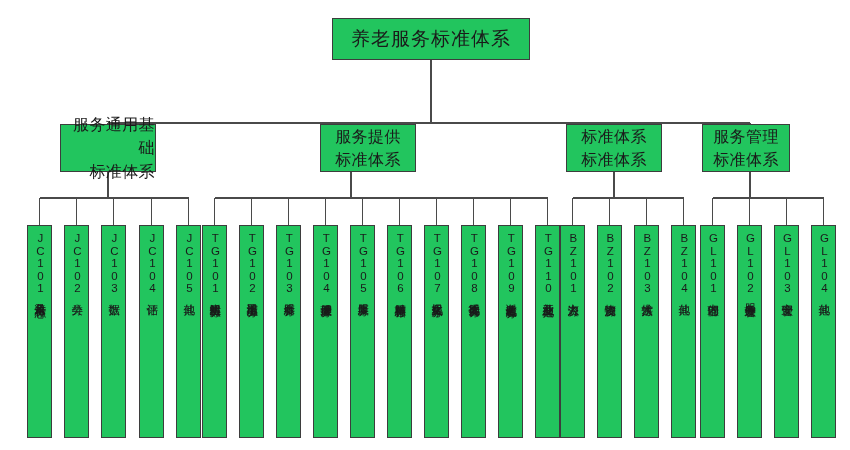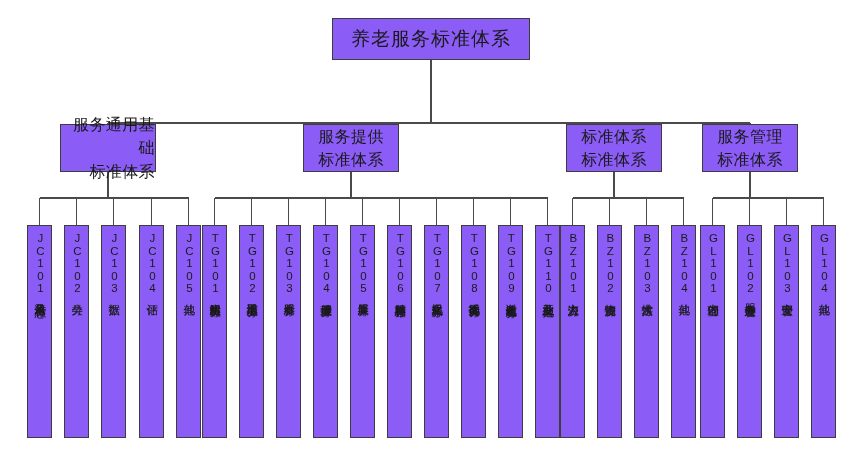--- a/index.html
+++ b/index.html
@@ -29,21 +29,21 @@
     pointer-events: none;
   }
   svg.connectors line {
     stroke: #4a4a4a;
     stroke-width: 1.6;
     shape-rendering: crispEdges;
   }
   .node {
     position: absolute;
     box-sizing: border-box;
-    background: #8b5cf6;
+    background: #22c55e;
     border: 1.6px solid #3d3d3d;
     display: flex;
     align-items: center;
     justify-content: center;
     text-align: center;
     z-index: 2;
   }
   .node.root {
     font-size: 19px;
     letter-spacing: 1px;
@@ -137,21 +137,21 @@
       </div>
       <div class="node leaf" style="left: 101px; top: 225px; width: 25px; height: 213px;">
         <span class="leaf-text">JC103数据</span>
       </div>
       <div class="node leaf" style="left: 139px; top: 225px; width: 25px; height: 213px;">
         <span class="leaf-text">JC104评估</span>
       </div>
       <div class="node leaf" style="left: 176px; top: 225px; width: 25px; height: 213px;">
         <span class="leaf-text">JC105其他</span>
       </div>
-      <div class="node cat" style="left: 303px; top: 124px; width: 96px; height: 48px;">
+      <div class="node cat" style="left: 320px; top: 124px; width: 96px; height: 48px;">
         <div>
           <span class="cat-line">服务提供</span>
           <span class="cat-line">标准体系</span>
         </div>
       </div>
       <div class="node leaf" style="left: 202px; top: 225px; width: 25px; height: 213px;">
         <span class="leaf-text">TG101生活照料服务</span>
       </div>
       <div class="node leaf" style="left: 239px; top: 225px; width: 25px; height: 213px;">
         <span class="leaf-text">TG102清洁卫生服务</span>
@@ -191,21 +191,21 @@
       </div>
       <div class="node leaf" style="left: 597px; top: 225px; width: 25px; height: 213px;">
         <span class="leaf-text">BZ102物质资源</span>
       </div>
       <div class="node leaf" style="left: 634px; top: 225px; width: 25px; height: 213px;">
         <span class="leaf-text">BZ103技术方法</span>
       </div>
       <div class="node leaf" style="left: 671px; top: 225px; width: 25px; height: 213px;">
         <span class="leaf-text">BZ104其他</span>
       </div>
-      <div class="node cat" style="left: 702px; top: 124px; width: 96px; height: 48px;">
+      <div class="node cat" style="left: 702px; top: 124px; width: 88px; height: 48px;">
         <div>
           <span class="cat-line">服务管理</span>
           <span class="cat-line">标准体系</span>
         </div>
       </div>
       <div class="node leaf" style="left: 700px; top: 225px; width: 25px; height: 213px;">
         <span class="leaf-text">GL101内部管理</span>
       </div>
       <div class="node leaf" style="left: 737px; top: 225px; width: 25px; height: 213px;">
         <span class="leaf-text">GL102服务质量管理</span>

